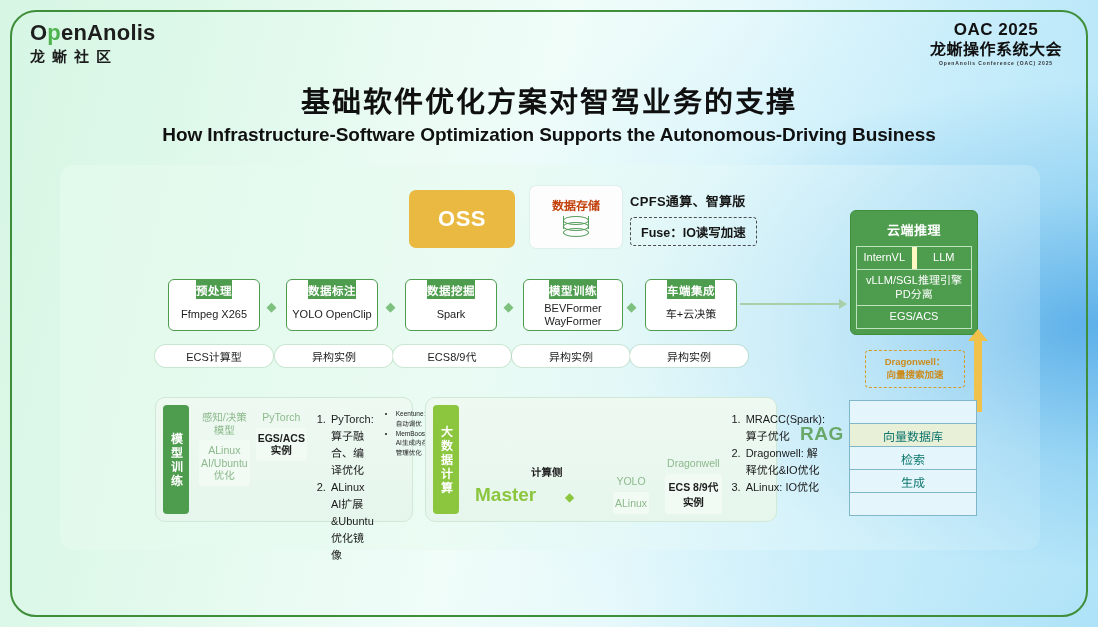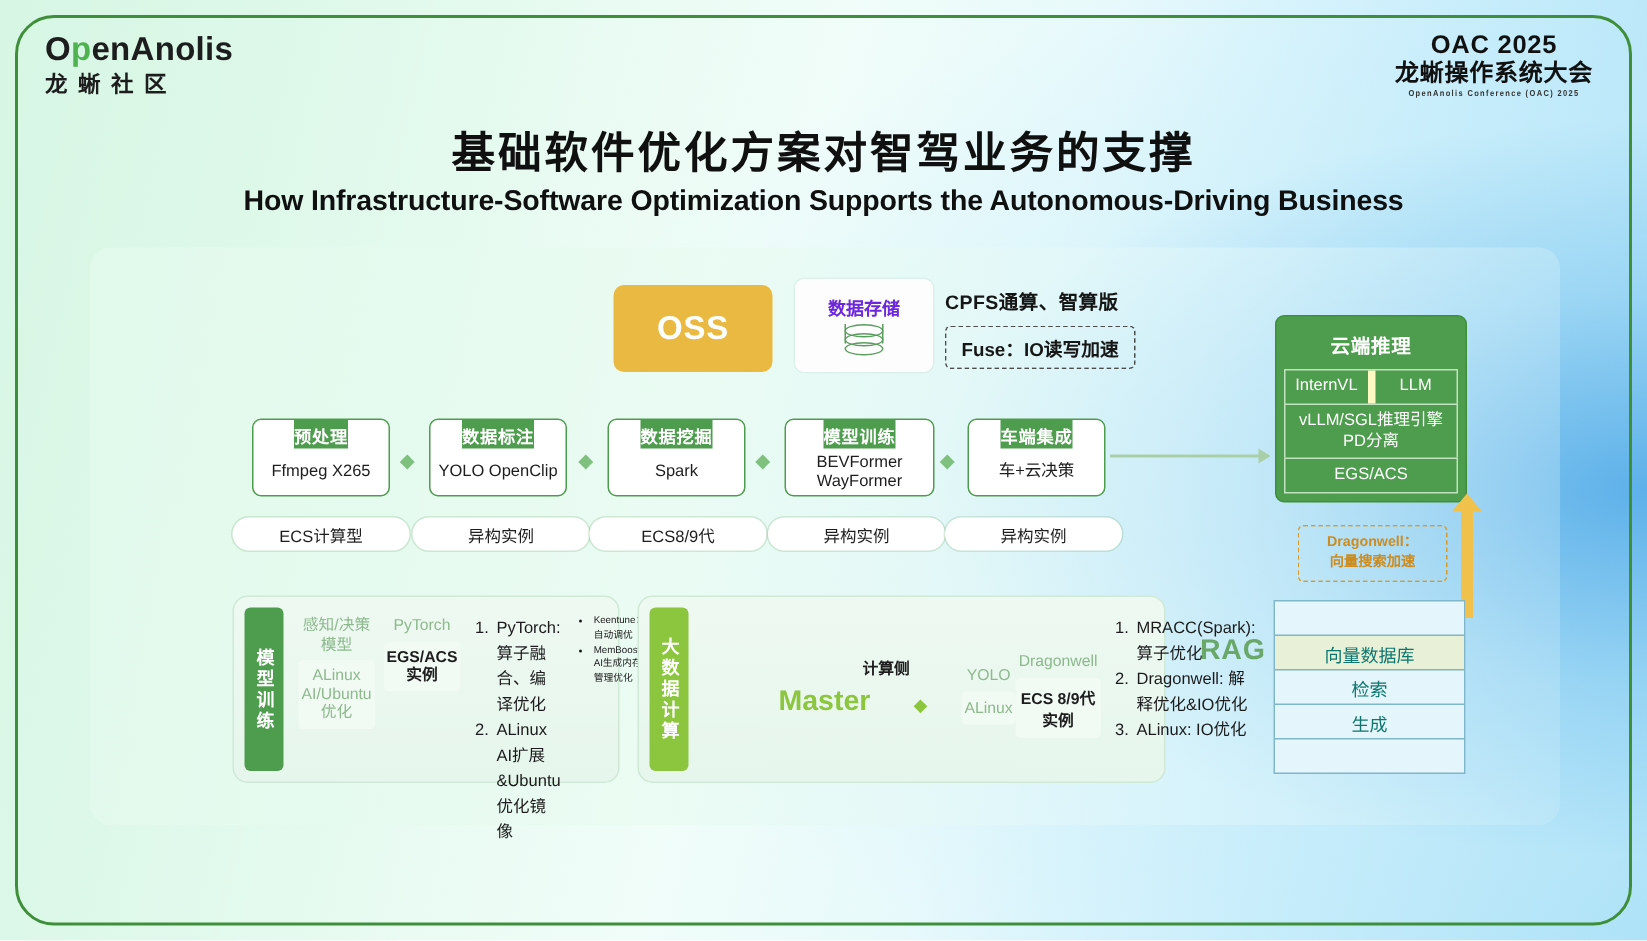--- a/index.html
+++ b/index.html
@@ -49,21 +49,21 @@
     left:349px;top:25px;width:106px;height:58px;border-radius:7px;
     background:#e9b941;display:flex;align-items:center;justify-content:center;
     color:#fff;font-size:22px;font-weight:700;letter-spacing:.5px;
   }
   
   .storage{
     left:470px;top:21px;width:92px;height:62px;border-radius:6px;background:#fdfdfd;
     display:flex;flex-direction:column;align-items:center;justify-content:center;gap:3px;
     box-shadow:0 0 0 1px rgba(0,0,0,.04);
   }
-  .storage .cap{font-size:12px;font-weight:700;color:#6d28d9;}
+  .storage .cap{font-size:12px;font-weight:700;color:#c2410c;}
   .cyl{width:26px;height:22px;position:relative;}
   .cyl div{position:absolute;left:0;width:26px;height:9px;border:1.4px solid #5a9e5f;border-radius:50%;box-sizing:border-box;}
   .cyl div:nth-child(1){top:0;}
   .cyl div:nth-child(2){top:6px;}
   .cyl div:nth-child(3){top:12px;}
   .cyl .side{border:none;border-left:1.4px solid #5a9e5f;border-right:1.4px solid #5a9e5f;border-radius:0;top:4px;height:13px;width:26px;box-sizing:border-box;}
   
   .cpfs{left:570px;top:26px;width:200px;}
   .cpfs .cpfs-t{font-size:13px;font-weight:700;color:#161616;letter-spacing:.3px;}
   .cpfs .fuse{
@@ -140,21 +140,21 @@
   .panel-bd{left:365px;width:352px;}
   .tgrid{display:flex;gap:6px;padding:2px 2px 0;}
   .tcol{flex:1;}
   .tcell{font-size:10.5px;color:#8db98d;text-align:center;padding:4px 2px;line-height:1.2;}
   .tcell.dark{color:#1d1d1d;font-weight:700;}
   .tcell.box{background:#f1faf3;border-radius:3px;}
   .olist{margin:6px 0 0;padding:0 0 0 20px;font-size:11px;color:#1b1b1b;line-height:1.55;}
   .olist li{padding-left:2px;}
   .fine{margin:4px 0 0;padding:0 0 0 22px;font-size:6.5px;color:#1b1b1b;line-height:1.5;list-style:disc;}
   
-  .bd-top{display:flex;align-items:center;gap:0;padding:2px 2px 0;margin-left:44px;}
+  .bd-top{display:flex;align-items:flex-end;gap:16px;padding:2px 2px 0;}
   .bd-master{width:128px;position:relative;height:52px;}
   .bd-master .calc{font-size:10.5px;color:#1d1d1d;font-weight:700;position:absolute;left:62px;top:2px;}
   .bd-master .m{font-size:19px;font-weight:700;color:#8cc63f;position:absolute;left:6px;top:22px;}
   .bd-master .ar{position:absolute;left:96px;top:28px;color:#8cc63f;font-size:12px;}
   .bd-col{flex:1;}
   .bd-cell{font-size:10.5px;color:#8db98d;text-align:center;padding:5px 2px;}
   .bd-cell.dark{color:#1d1d1d;font-weight:700;}
   .bd-cell.box{background:#f1faf3;border-radius:3px;}
 </style>
 </head>

